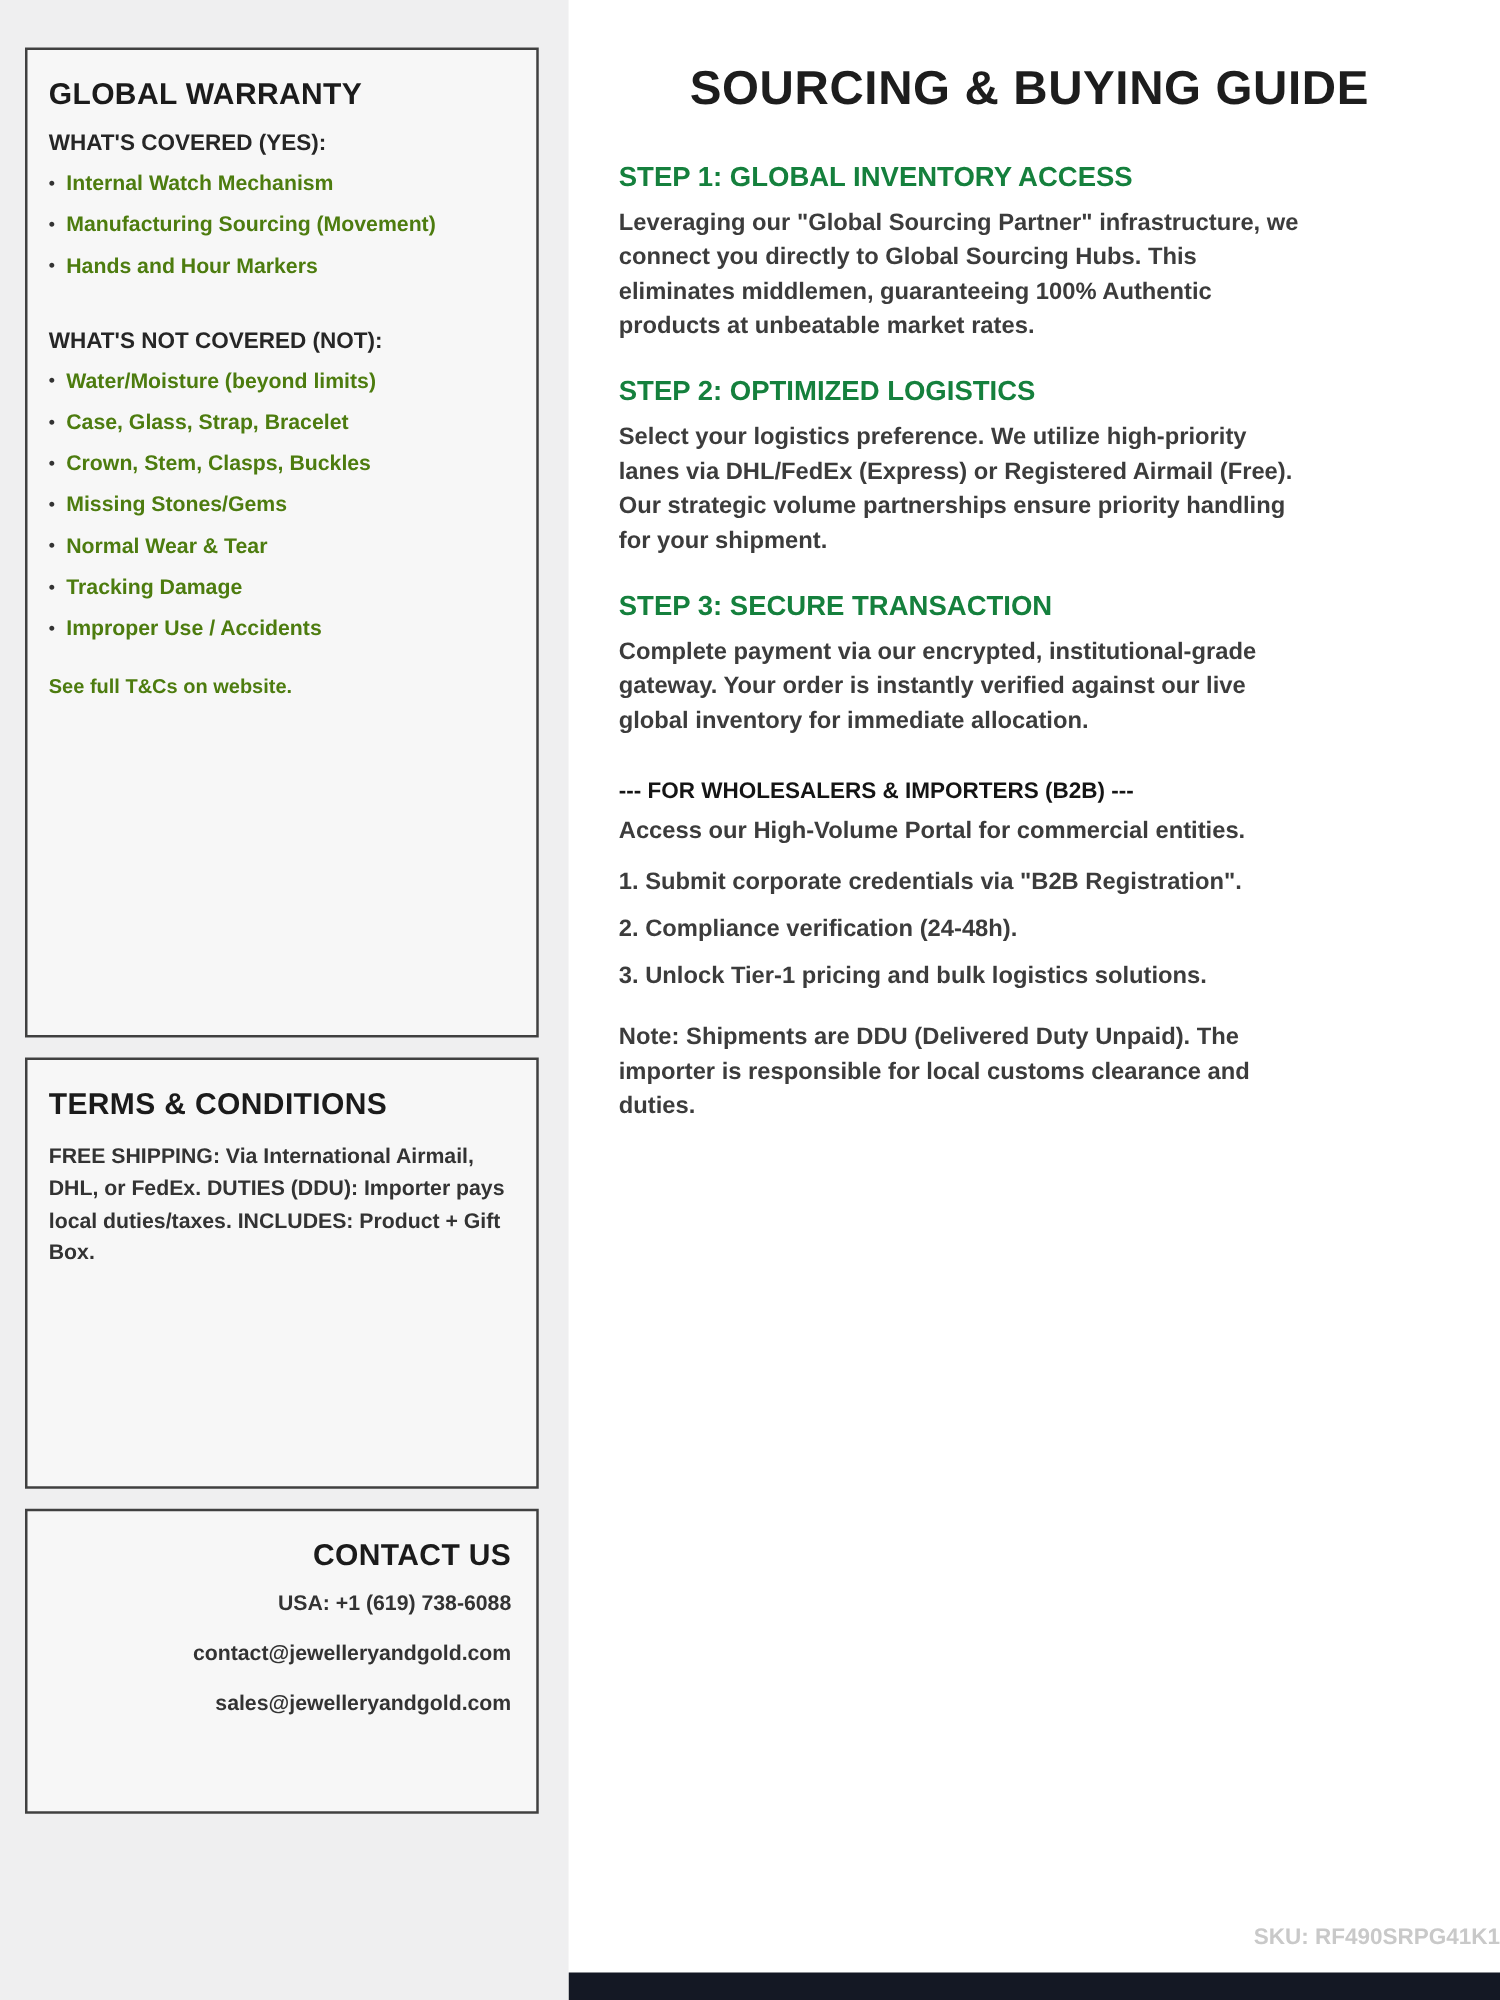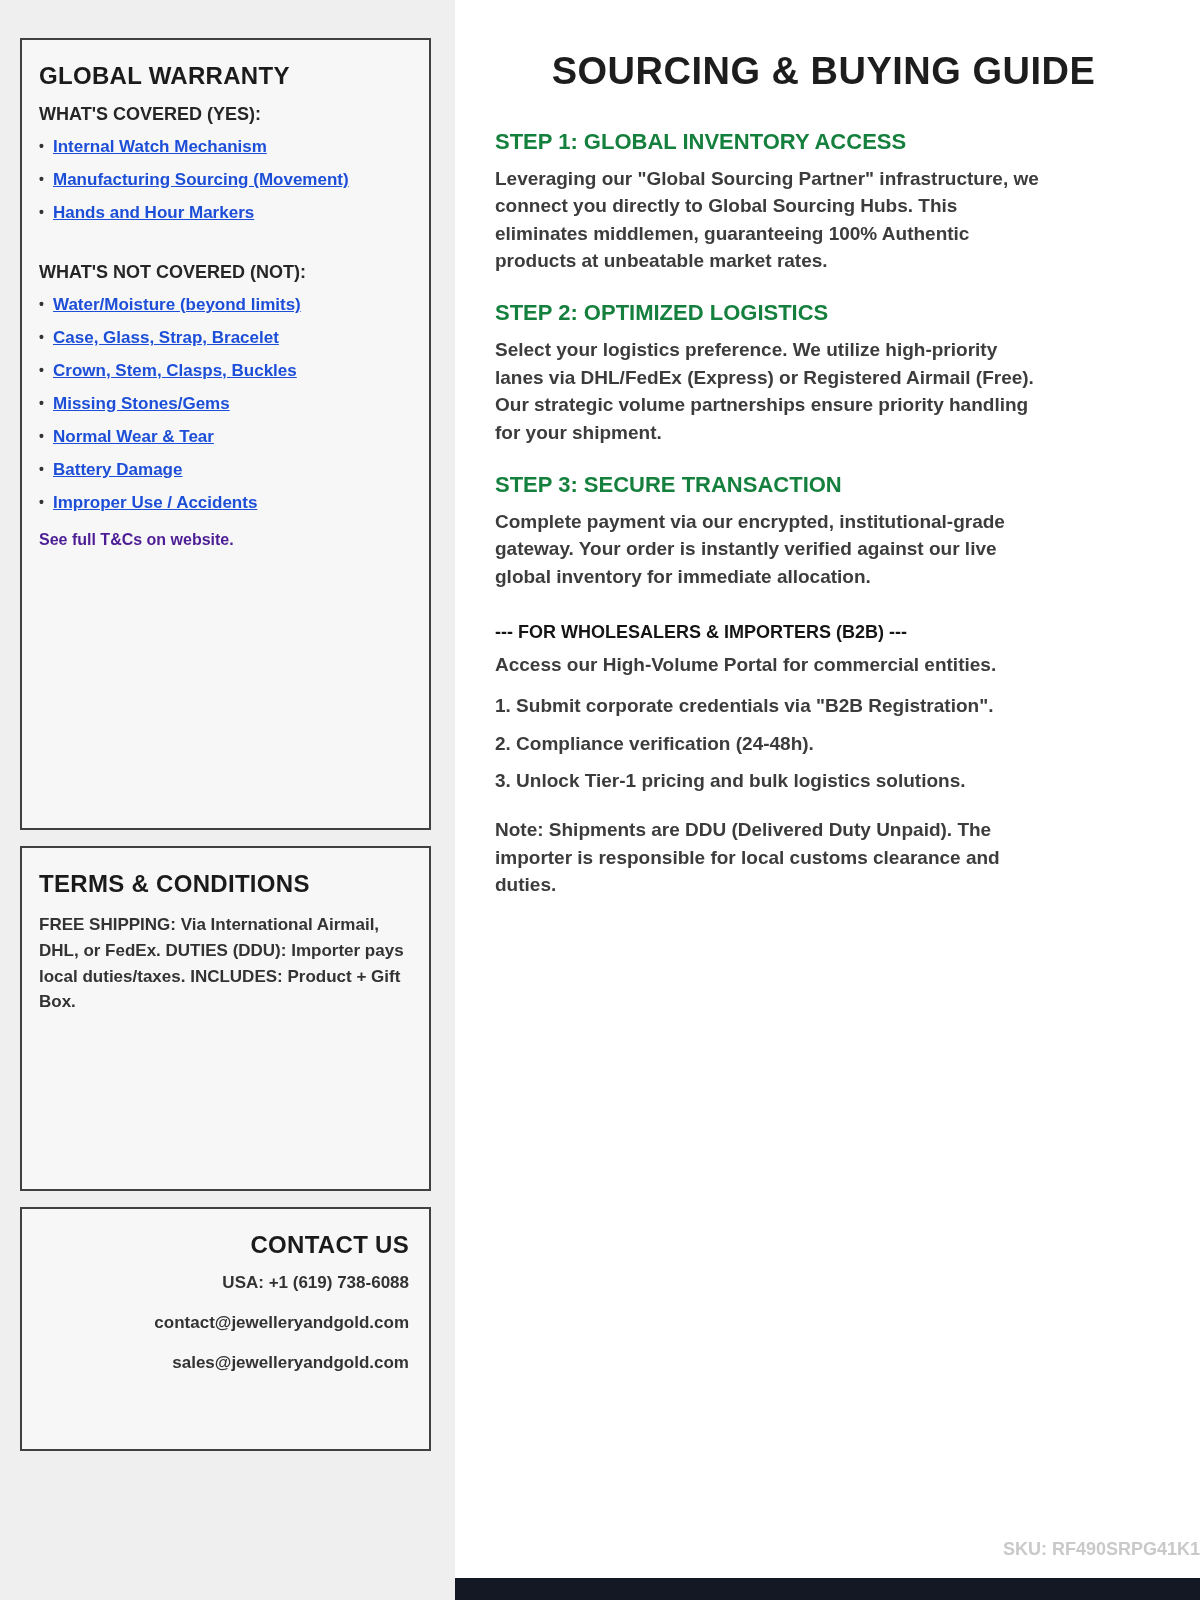--- a/index.html
+++ b/index.html
@@ -39,40 +39,39 @@
   .box h3 {
     font-size: 18px;
     font-weight: 700;
     color: #262626;
     margin-bottom: 12px;
   }
   .box ul { list-style: none; }
   .box li {
     font-size: 17px;
     font-weight: 600;
-    color: #1d4ed8;
+    color: #4d7c0f;
     margin-bottom: 13px;
     padding-left: 14px;
     position: relative;
-    text-decoration: underline;
   }
   .box li::before {
     content: "\2022";
     position: absolute;
     left: 0;
     top: 1px;
     font-size: 14px;
     color: #333;
   }
   .spacer-sm { height: 26px; }
   .footnote {
     font-size: 16px;
     font-weight: 600;
-    color: #4c1d95;
-    margin-top: 18px;
+    color: #4d7c0f;
+    margin-top: 28px;
   }
   .terms-body {
     font-size: 17px;
     font-weight: 600;
     color: #333333;
     line-height: 1.52;
   }
   .contact-line {
     font-size: 17px;
     font-weight: 600;
@@ -155,21 +154,21 @@
         <li>Hands and Hour Markers</li>
       </ul>
       <div class="spacer-sm"></div>
       <h3>WHAT'S NOT COVERED (NOT):</h3>
       <ul>
         <li>Water/Moisture (beyond limits)</li>
         <li>Case, Glass, Strap, Bracelet</li>
         <li>Crown, Stem, Clasps, Buckles</li>
         <li>Missing Stones/Gems</li>
         <li>Normal Wear &amp; Tear</li>
-        <li>Battery Damage</li>
+        <li>Tracking Damage</li>
         <li>Improper Use / Accidents</li>
       </ul>
       <p class="footnote">See full T&amp;Cs on website.</p>
     </section>
 
     <section class="box box-terms">
       <h2>TERMS &amp; CONDITIONS</h2>
       <p class="terms-body">FREE SHIPPING: Via International Airmail, DHL, or FedEx.  DUTIES (DDU): Importer pays local duties/taxes.  INCLUDES: Product + Gift Box.</p>
     </section>
 

